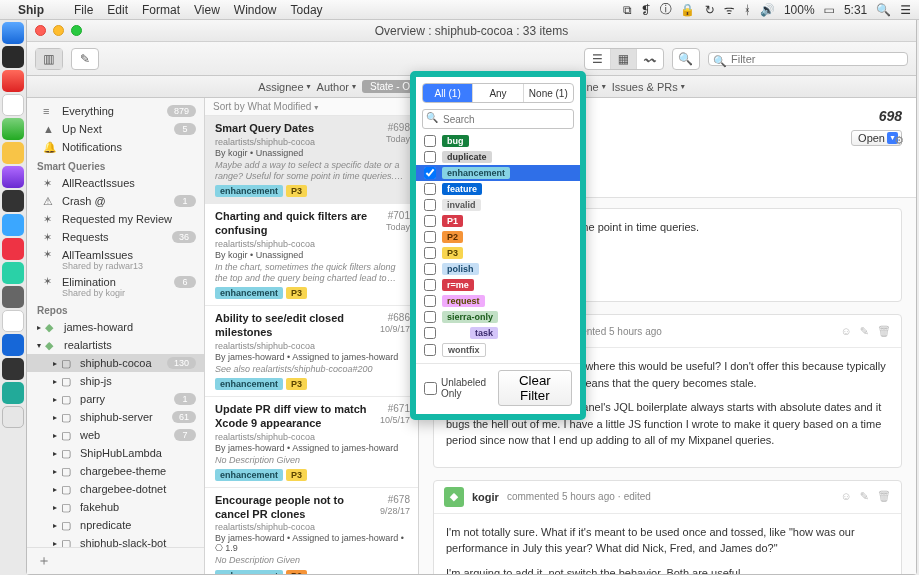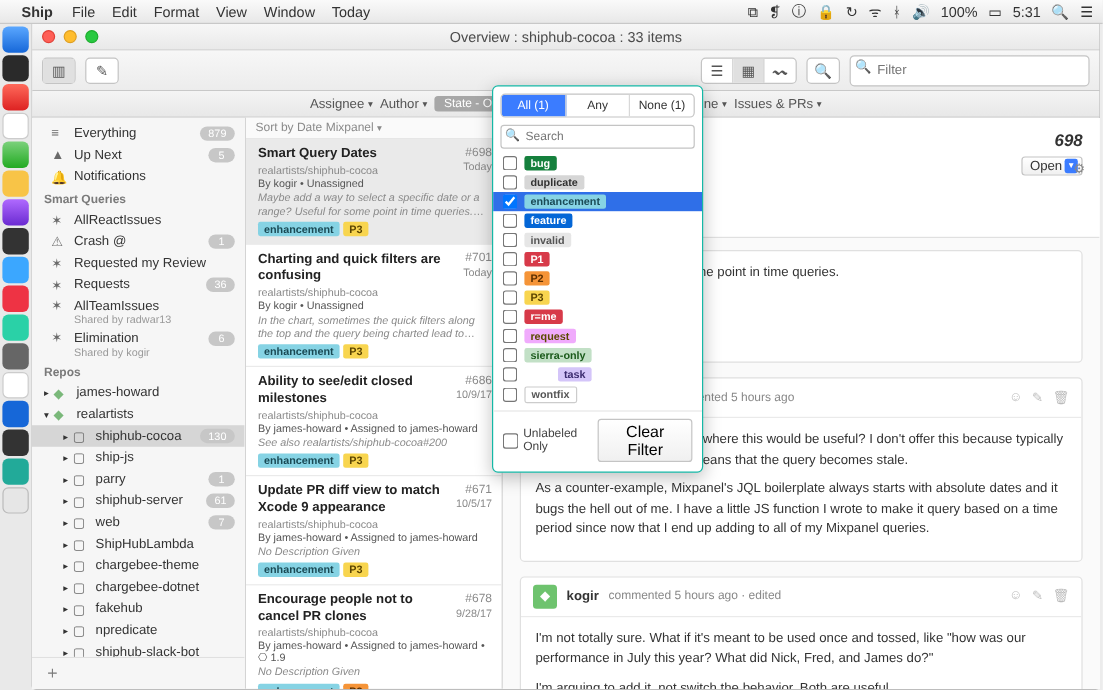--- a/index.html
+++ b/index.html
@@ -1,41 +1,41 @@
 <!DOCTYPE html>
 <html><head>
 <meta charset="utf-8">
 <style>
 * { margin: 0; padding: 0; box-sizing: border-box; font-family: -apple-system, "Helvetica Neue", sans-serif; }
 body { width: 919px; height: 575px; background: #ececec; font-size: 11px; color: #333; overflow: hidden; position: relative; }
 
 .menubar { height: 20px; background: linear-gradient(#fafafa,#e8e8e8); border-bottom: 1px solid #c8c8c8; display: flex; align-items: center; padding: 0 8px; font-size: 12px; position: relative; }
 .menubar .apple { margin-right: 10px; font-size: 13px; }
-.menubar .app-name { font-weight: 600; margin-right: 16px; }
+.menubar .app-name { font-weight: 600; margin-right: 30px; }
 .menubar .mi { margin-right: 14px; }
 .menubar .right { margin-left: auto; display: flex; align-items: center; gap: 9px; font-size: 12px; }
 .menubar .right .ico { color: #333; }
 
 .window { position: absolute; left: 26px; top: 20px; right: 2px; bottom: 0; background: #fff; border: 1px solid #bdbdbd; border-top: none; display: flex; flex-direction: column; border-radius: 0 0 4px 4px; }
 
 .titlebar { height: 22px; background: linear-gradient(#f7f7f7,#e9e9e9); border-bottom: 1px solid #d0d0d0; display: flex; align-items: center; position: relative; }
 .traffic { position: absolute; left: 8px; display: flex; gap: 7px; }
 .traffic span { width: 11px; height: 11px; border-radius: 50%; display: block; }
 .tl-close { background: #ff5f57; border: 1px solid #e14138; }
 .tl-min { background: #ffbd2e; border: 1px solid #dfa022; }
 .tl-max { background: #28c940; border: 1px solid #1dad2e; }
 .titlebar .title { margin: 0 auto; font-size: 12px; color: #4a4a4a; }
 
 .toolbar { height: 34px; background: linear-gradient(#f7f7f7,#ececec); border-bottom: 1px solid #c8c8c8; display: flex; align-items: center; padding: 0 8px; gap: 8px; }
 .seg { display: inline-flex; border: 1px solid #c4c4c4; border-radius: 4px; background: #fff; height: 22px; }
 .seg .btn { width: 26px; display: flex; align-items: center; justify-content: center; border-right: 1px solid #d8d8d8; color: #555; font-size: 12px; }
 .seg .btn:last-child { border-right: none; }
 .seg .btn.act { background: #e0e0e0; }
 .searchbar { position: relative; }
-.searchbar input { width: 200px; height: 26px; border: 1px solid #c4c4c4; border-radius: 4px; padding: 0 6px 0 22px; font-size: 11px; background: #fff; }
+.searchbar input { width: 200px; height: 14px; border: 1px solid #c4c4c4; border-radius: 4px; padding: 0 6px 0 22px; font-size: 11px; background: #fff; }
 .searchbar::before { content: "🔍"; position: absolute; left: 5px; top: 3px; font-size: 11px; color: #888; }
 .spacer { flex: 1; }
 
 .filterbar { height: 22px; background: linear-gradient(#f4f4f4,#e8e8e8); border-bottom: 1px solid #c8c8c8; display: flex; align-items: center; justify-content: center; gap: 6px; font-size: 11px; color: #555; padding: 0 10px; }
 .pill { background: #a7a7a7; color: #fff; padding: 1px 8px; border-radius: 3px; font-size: 10px; display: inline-flex; align-items: center; gap: 4px; }
 .pill .caret { font-size: 8px; }
 .pill.labels { background: #8c8c8c; }
 .flink { color: #555; display: inline-flex; align-items: center; gap: 3px; }
 .flink .caret { font-size: 8px; }
 
@@ -100,21 +100,21 @@
 .card { background: #fff; border: 1px solid #e0e0e0; border-radius: 4px; margin-bottom: 12px; }
 .card .chd { padding: 6px 10px; border-bottom: 1px solid #eaeaea; display: flex; align-items: center; gap: 8px; position: relative; }
 .card .chd .avatar { width: 20px; height: 20px; border-radius: 3px; background: #6ec36e; display: flex; align-items: center; justify-content: center; color: #fff; }
 .card .chd .who { font-weight: 600; font-size: 11px; }
 .card .chd .when { color: #888; font-size: 10px; }
 .card .chd .icons { margin-left: auto; display: flex; gap: 8px; color: #bbb; font-size: 11px; }
 .card .cbd { padding: 10px 12px; font-size: 11px; color: #333; line-height: 1.5; }
 .card .cbd p { margin-bottom: 8px; }
 
 
-.popover { position: absolute; top: 71px; left: 410px; width: 176px; background: #fff; border: 1px solid #14b8a6; border-radius: 5px; box-shadow: 0 4px 14px rgba(0,0,0,0.25); z-index: 50; padding-bottom: 8px; }
+.popover { position: absolute; top: 71px; left: 410px; width: 176px; background: #fff; border: 6px solid #14b8a6; border-radius: 5px; box-shadow: 0 4px 14px rgba(0,0,0,0.25); z-index: 50; padding-bottom: 8px; }
 .popover .seg3 { display: flex; margin: 6px; border: 1px solid #c4c4c4; border-radius: 4px; overflow: hidden; height: 20px; font-size: 10px; }
 .popover .seg3 div { flex: 1; display: flex; align-items: center; justify-content: center; border-right: 1px solid #d8d8d8; }
 .popover .seg3 div:last-child { border-right: none; }
 .popover .seg3 .act { background: #3b7cff; color: #fff; }
 .popover .psearch { margin: 0 6px 4px; position: relative; }
 .popover .psearch input { width: 100%; height: 20px; border: 1px solid #c4c4c4; border-radius: 3px; padding: 0 4px 0 20px; font-size: 10px; }
 .popover .psearch::before { content: "🔍"; position: absolute; left: 4px; top: 3px; font-size: 10px; color: #888; }
 .popover .lblrow { display: flex; align-items: center; gap: 6px; padding: 2px 8px; font-size: 10px; }
 .popover .lblrow.hl { background: #2f6fe8; }
 .popover .lblrow input[type=checkbox] { width: 12px; height: 12px; }
@@ -367,21 +367,21 @@
           </div>
           <div class="row">
             <span class="ico">▢</span>
             <span>shippy</span>
           </div>
         </div>
       <div class="add">＋</div>
     </div>
 
     <div class="list">
-      <div class="sorthdr"><span>Sort by Date Mixpanel</span> <span style="font-size:8px">▾</span></div>
+      <div class="sorthdr"><span>Sort by What Modified</span> <span style="font-size:8px">▾</span></div>
       <div class="items" id="issue-items">
           <div class="issue sel">
             <div class="num">#698</div>
     <div class="date">Today</div>
     <div class="t">Smart Query Dates</div>
     <div class="repo">realartists/shiphub-cocoa</div>
     <div class="by">By kogir • Unassigned</div>
     <div class="desc"><i>Maybe add a way to select a specific date or a range? Useful for some point in time queries. Before x days ago and Aft…</i></div>
     <div class="labels">
               <span class="tag enh">enhancement</span>
@@ -533,20 +533,24 @@
       <div class="lblrow">
         <input type="checkbox" style="">
     <span class="tag p2">P2</span>
       </div>
       <div class="lblrow">
         <input type="checkbox" style="">
     <span class="tag p3">P3</span>
       </div>
       <div class="lblrow">
         <input type="checkbox" style="">
+    <span class="tag polish">polish</span>
+      </div>
+      <div class="lblrow">
+        <input type="checkbox" style="">
     <span class="tag rme">r=me</span>
       </div>
       <div class="lblrow">
         <input type="checkbox" style="">
     <span class="tag req">request</span>
       </div>
       <div class="lblrow">
         <input type="checkbox" style="">
     <span class="tag sierra">sierra-only</span>
       </div>

